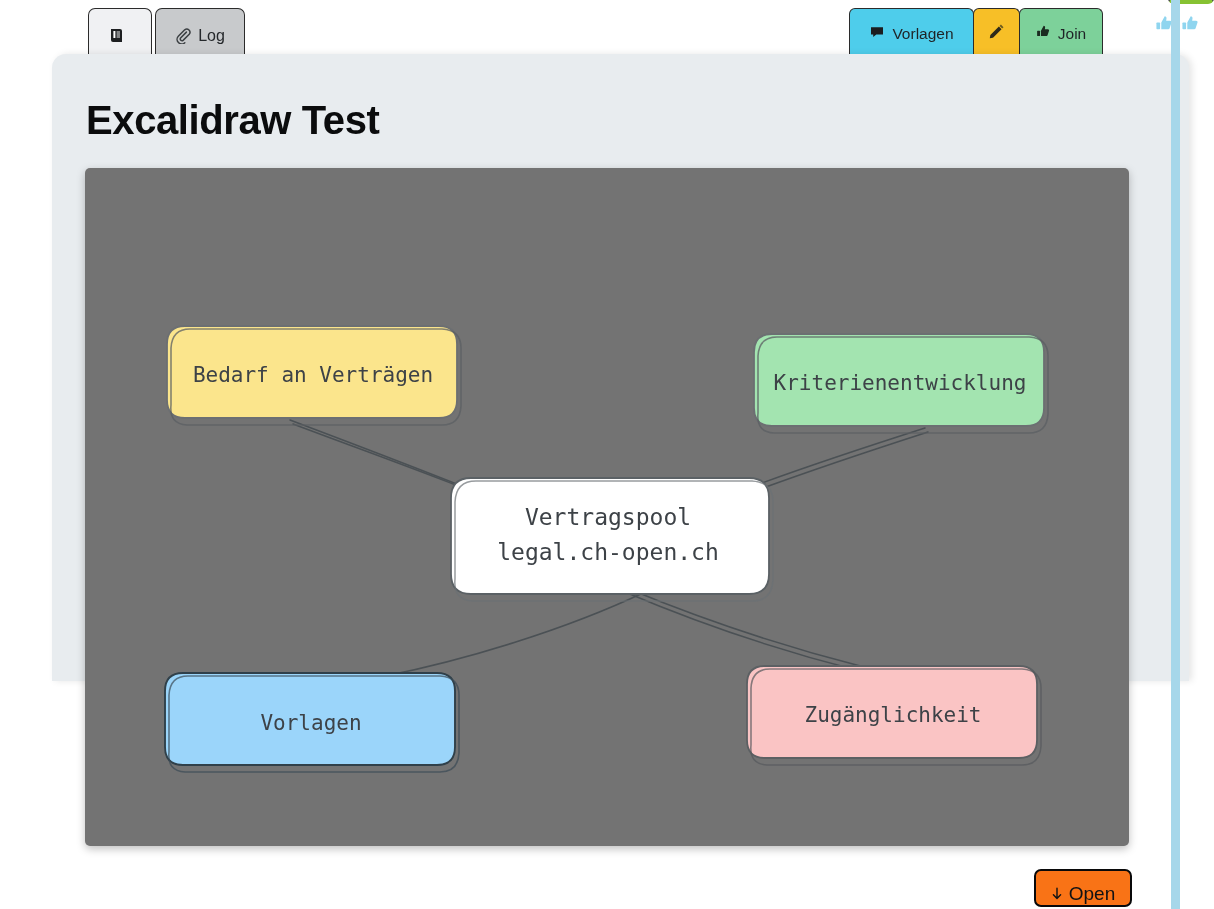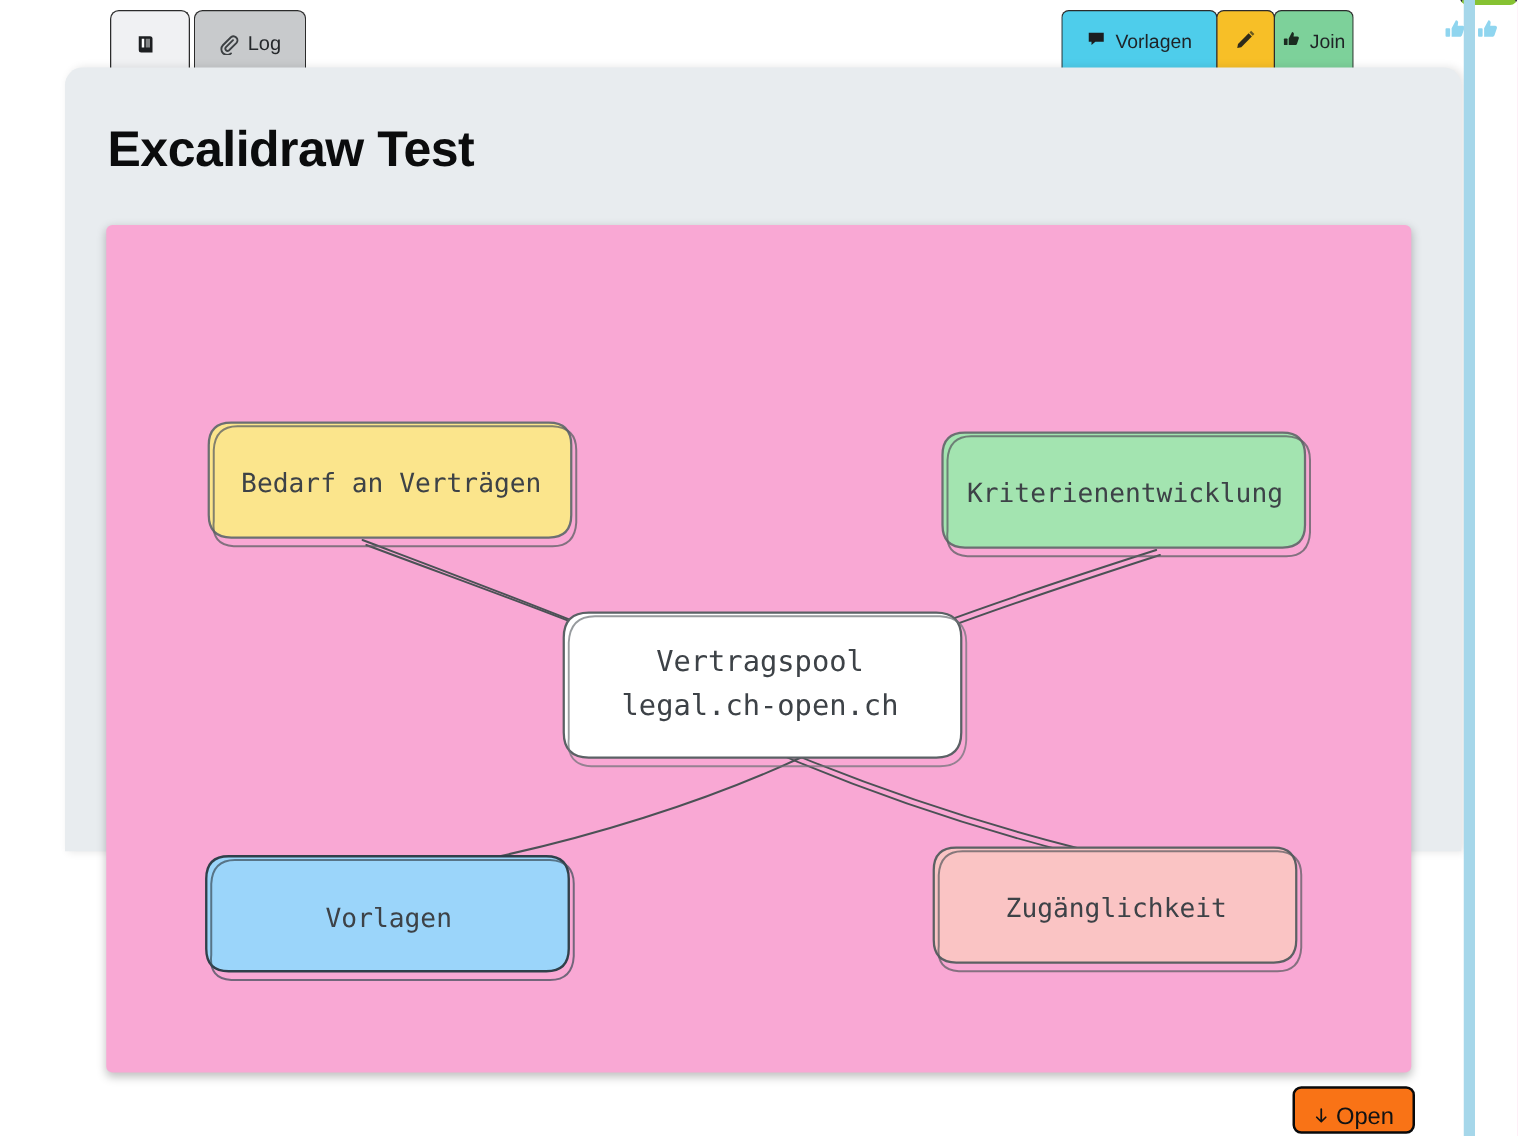--- a/index.html
+++ b/index.html
@@ -66,21 +66,21 @@
     font-size: 15.5px;
     color: #1f2326;
     padding: 0 15px;
     box-sizing: border-box;
     cursor: pointer;
     user-select: none;
     white-space: nowrap;
   }
   .act-comment { background: #4ecdeb; width: 125px; }
   .act-edit    { background: #f7bf27; width: 47px; margin-left: -1px; padding: 0; }
-  .act-join    { background: #7dd19a; width: 64px; margin-left: -1px; }
+  .act-join    { background: #7dd19a; width: 84px; margin-left: -1px; }
 
   .thumbs {
     position: absolute;
     top: 14px;
     left: 1155px;
     display: flex;
     gap: 7px;
     color: #8fd5ef;
     font-size: 19px;
     line-height: 1;
@@ -98,37 +98,38 @@
   }
 
   
   .panel {
     position: absolute;
     left: 52px; top: 54px;
     width: 1117px; height: 627px;
     background: #e8ecef;
     border-radius: 14px 14px 0 0;
     box-shadow: 3px 0 7px rgba(0,0,0,0.10);
+    padding-left: 20px;
   }
   .page-title {
     position: absolute;
     left: 34px; top: 44px;
     font-size: 40px;
     font-weight: bold;
     color: #0b0c0d;
     letter-spacing: -0.4px;
     white-space: nowrap;
   }
 
   
   .canvas-card {
     position: absolute;
-    left: 33px; top: 126px;
+    left: 33px; top: 114px;
     width: 1044px; height: 678px;
-    background: #f9a8d4;
+    background: #737373;
     border-radius: 5px;
     box-shadow: 0 3px 8px rgba(0,0,0,0.25);
     overflow: hidden;
   }
   .canvas-card svg.scene { position: absolute; left: 0; top: 0; }
 
   
   .zoombar {
     position: absolute;
     left: 20px; bottom: 16px;

